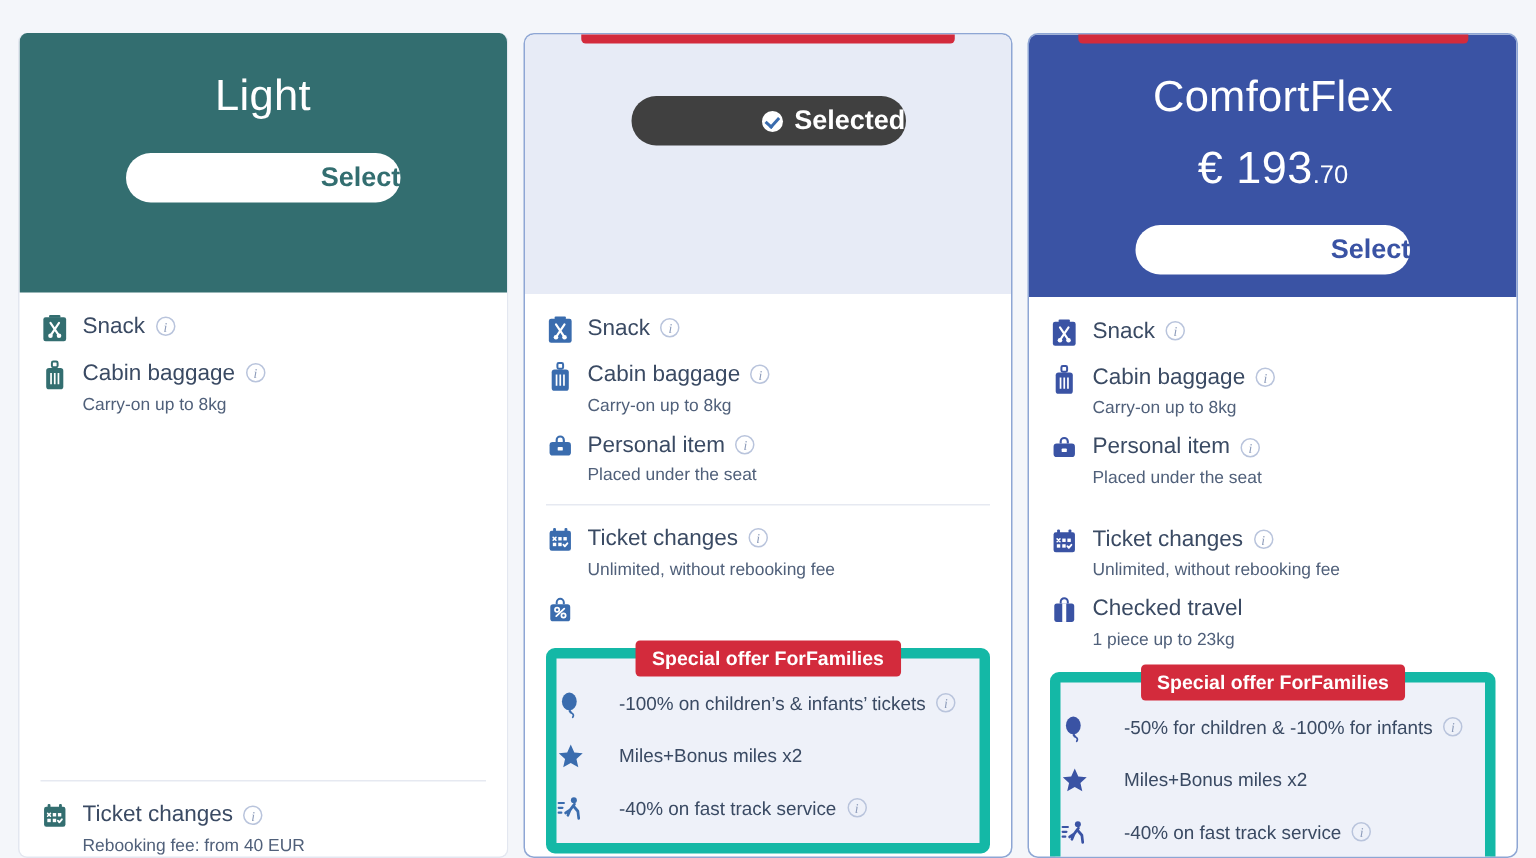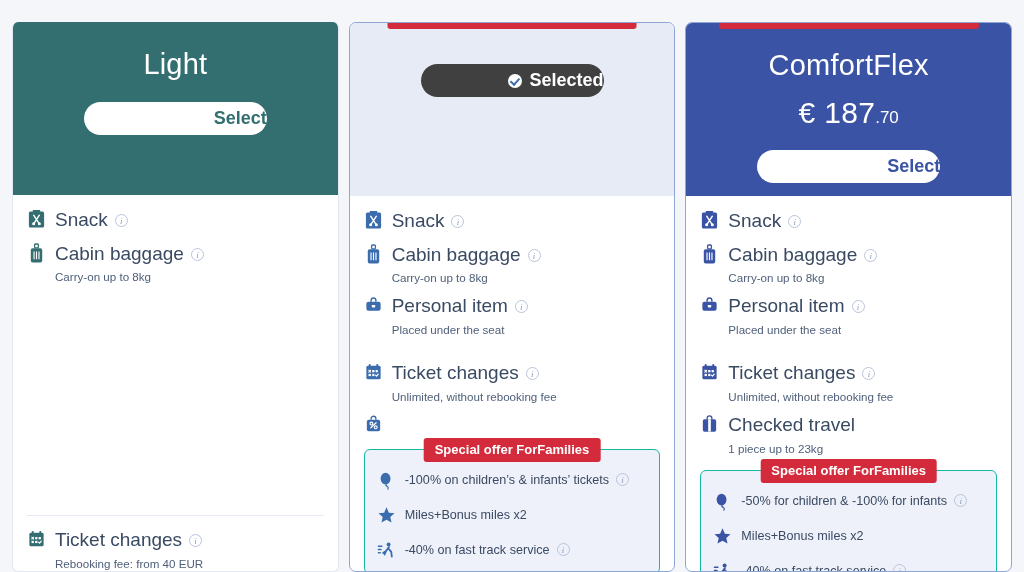--- a/index.html
+++ b/index.html
@@ -172,21 +172,21 @@
   }
   .feat-icon svg { display: block; width: 19px; height: 21px; }
 
   .feat-text { min-width: 0; }
   .feat-title-row {
     display: flex;
     align-items: center;
     gap: 7px;
   }
   .feat-title {
-    font-size: 19px;
+    font-size: 15px;
     color: #3a4a63;
     line-height: 1.3;
     white-space: nowrap;
   }
   .feat-sub {
     font-size: 11.6px;
     color: #50607a;
     margin-top: 3px;
     line-height: 1.3;
   }
@@ -207,45 +207,45 @@
   }
 
   
   .offer-wrap {
     position: relative;
     margin: 14px -14px 0 -14px;
     padding: 0 14px;
   }
   .offer-box {
     position: relative;
-    border: 1px solid #14b8a6;
+    border: 7px solid #14b8a6;
     border-radius: 6px;
     background: #eef1f9;
-    padding: 19px 12px 10px 12px;
+    padding: 19px 12px 10px 0;
     box-sizing: border-box;
   }
   .offer-badge {
     position: absolute;
     top: -12px;
     left: 50%;
     transform: translateX(-50%);
     background: #d32b3c;
     color: #ffffff;
     font-size: 13px;
     font-weight: bold;
     padding: 5px 11px 6px 11px;
     border-radius: 3px;
     white-space: nowrap;
     z-index: 4;
     line-height: 1;
   }
   .offer-feature {
     display: flex;
     align-items: center;
-    gap: 9px;
+    gap: 23px;
     margin-bottom: 13px;
   }
   .offer-feature:last-child { margin-bottom: 2px; }
   .offer-feature .feat-title { font-size: 12.6px; }
 </style>
 </head>
 <body>
 
 <div class="fares-row" id="fares-row">
     <div class="fare-card plain">
@@ -454,21 +454,21 @@
                   <span class="info-icon">i</span>
                 </div>
               </div>
             </div>
           </div>
         </div>
       </div>
     </div>
     <div class="fare-card outlined">
       <div class="promo-badge">Up to -100% for children &amp; infants</div>
-      <div class="card-header navy"><div class="fare-title on-dark">ComfortFlex</div><div class="fare-price on-dark"><span>€ </span><span>187</span><span class="cents">.70</span></div><button class="fare-action light-btn navy-label">
+      <div class="card-header navy"><div class="fare-title on-dark">ComfortFlex</div><div class="fare-price on-dark"><span>€ </span><span>193</span><span class="cents">.70</span></div><button class="fare-action light-btn navy-label">
           <span>Select</span>
         </button></div>
       <div class="card-body">
         <div class="feature-group">
           <div class="feature">
             <span class="feat-icon">
               <svg viewBox="0 0 20 22">
                 <rect x="2" y="2.5" width="16" height="17" rx="1.6" fill="#3a53a4"></rect>
                 <path d="M7 6.5 L13 15.5 M13 6.5 L7 15.5" stroke="#ffffff" stroke-width="1.5" stroke-linecap="round"></path>
                 <circle cx="7" cy="15.5" r="1.6" fill="#ffffff"></circle>

